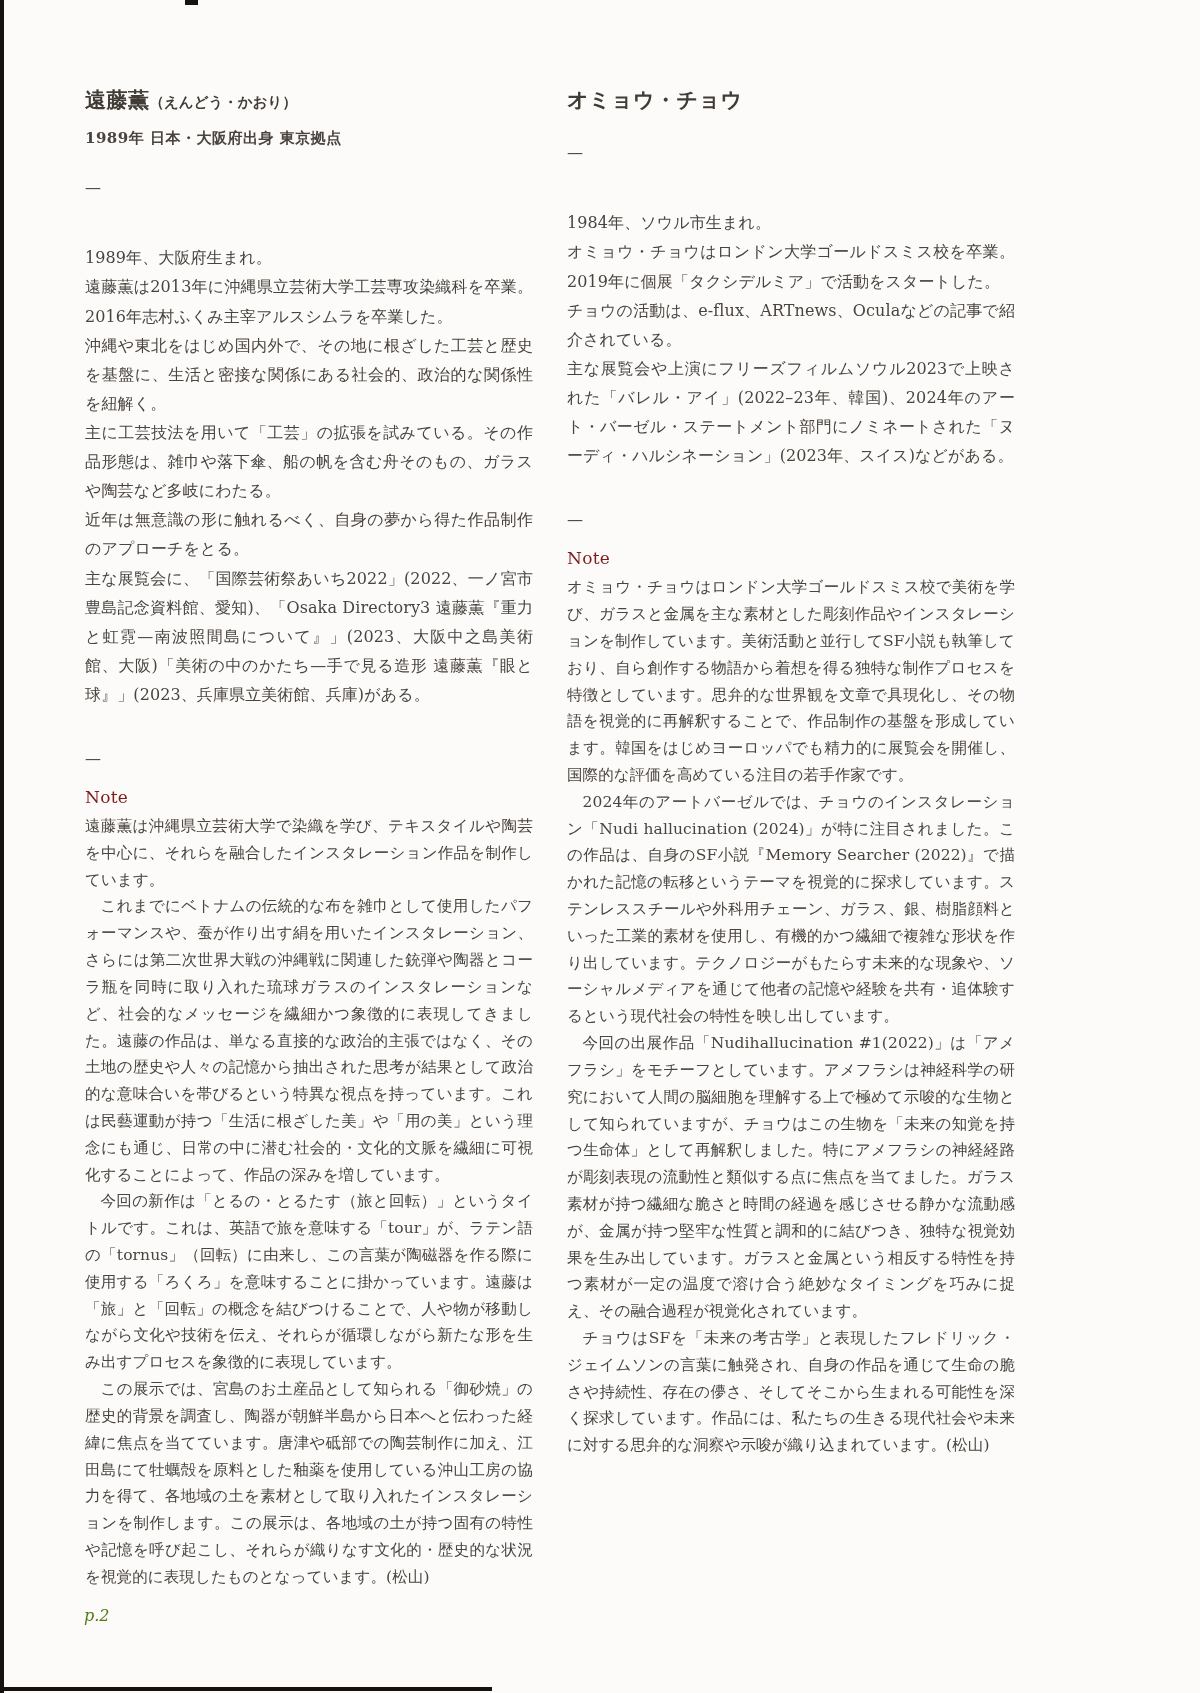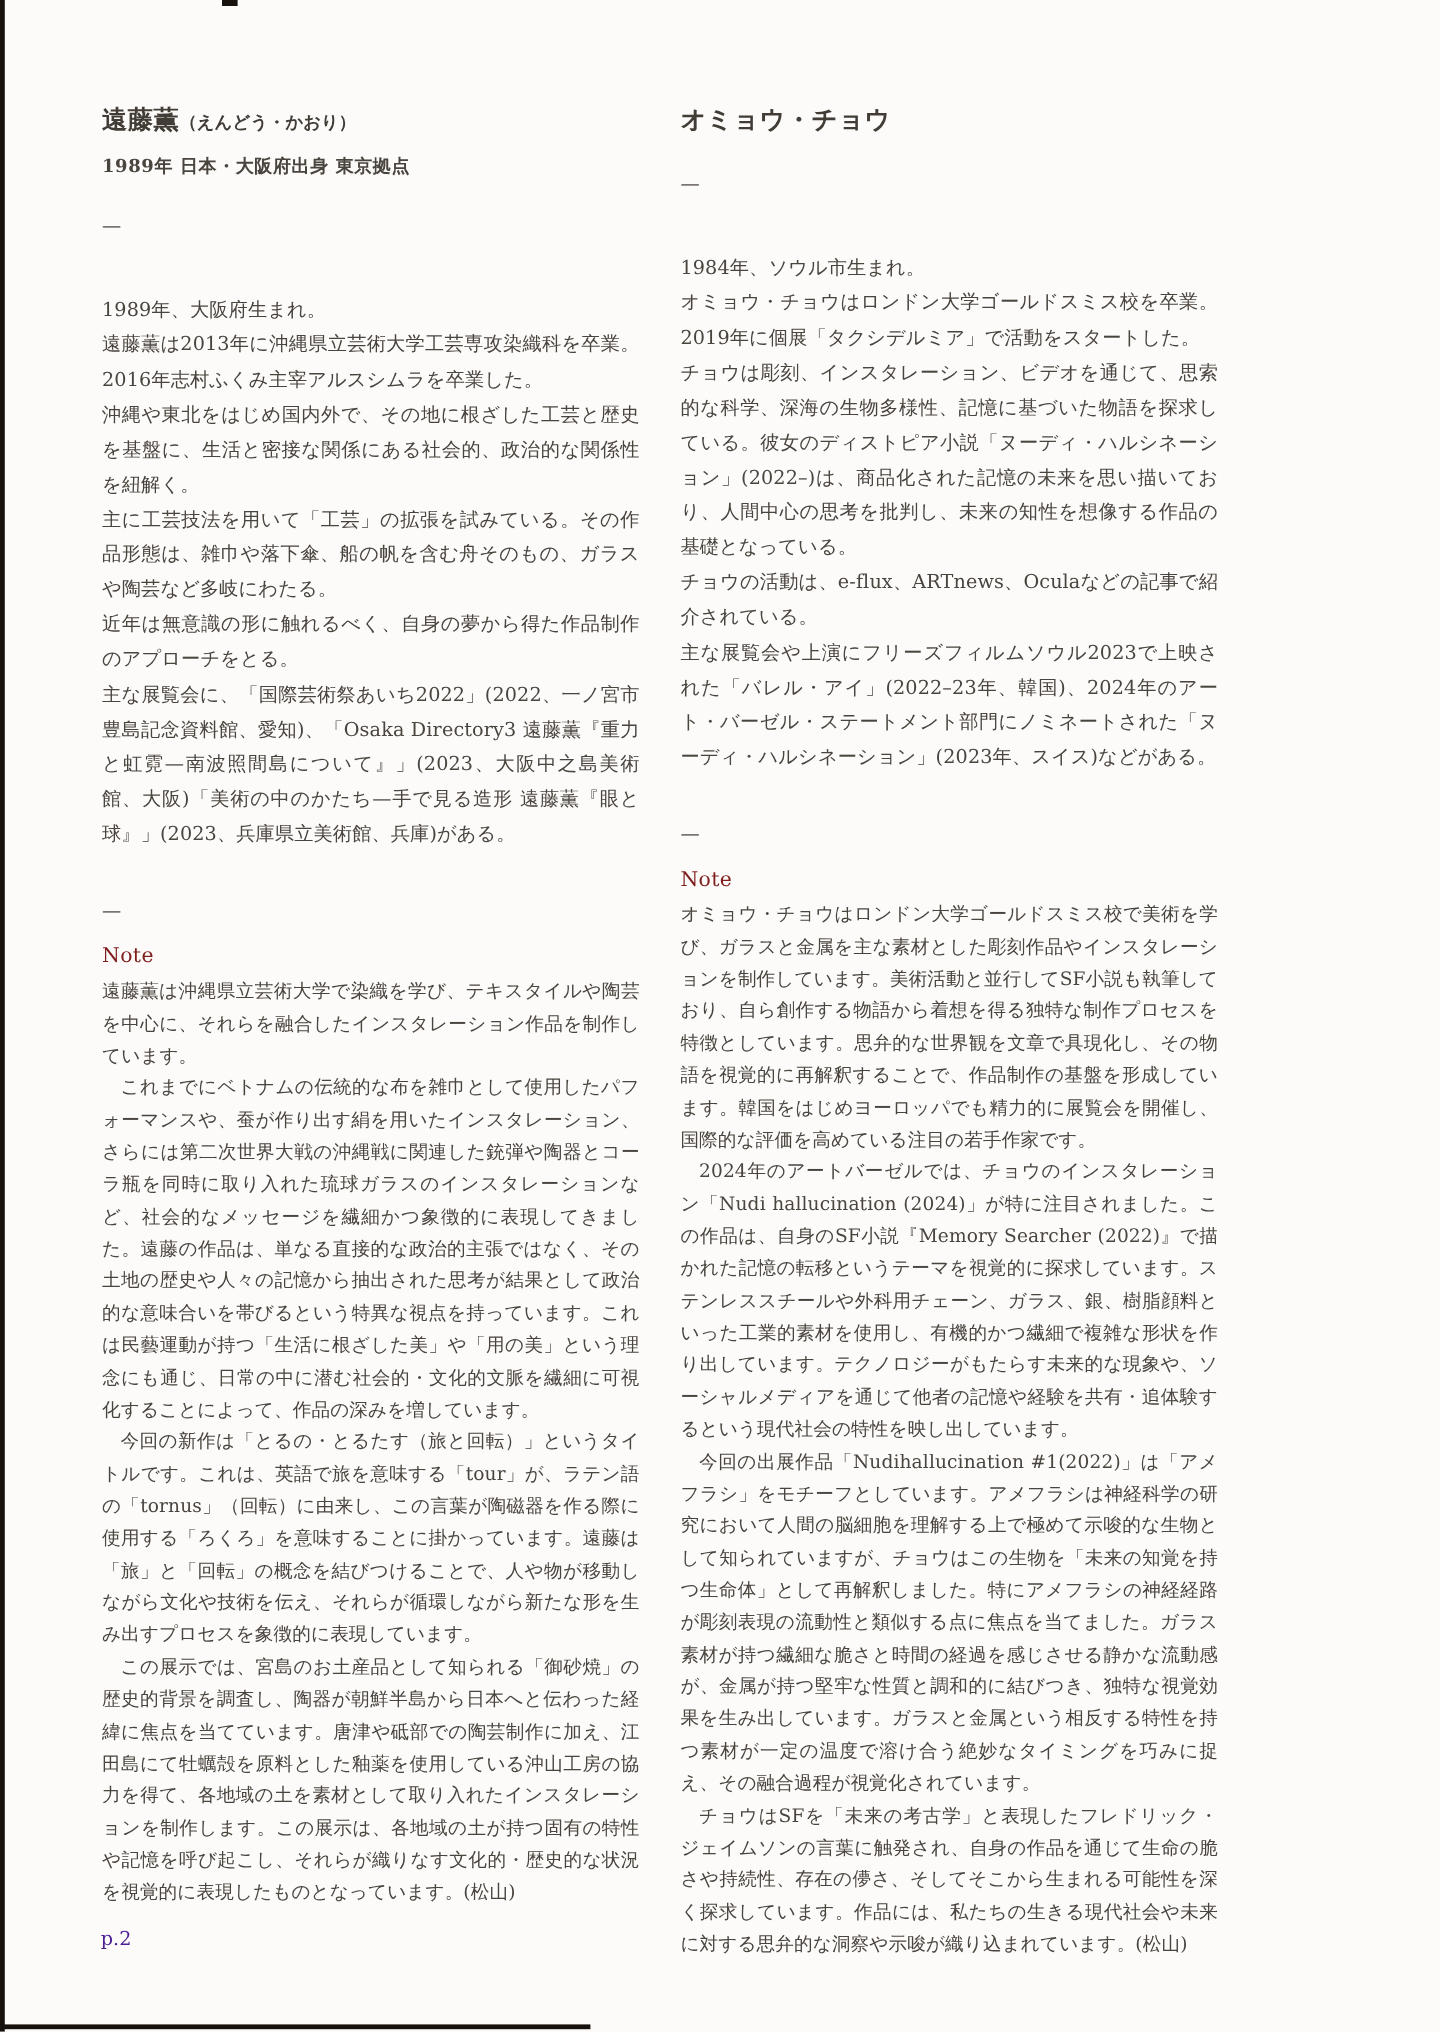--- a/index.html
+++ b/index.html
@@ -99,21 +99,22 @@
     letter-spacing: 0.1px;
   }
   .note-section p + p {
     text-indent: 1em;
   }
   .page-number {
     position: absolute;
     left: 84px;
     top: 1606px;
     font-size: 16px;
-    color: #4c1d95;
+    font-style: italic;
+    color: #4d7c0f;
   }
 </style>
 </head>
 <body>
 
 <div class="scan-edge-left"></div>
 <div class="scan-mark-top"></div>
 <div class="scan-edge-bottom"></div>
 
 <div class="page-content">
@@ -139,21 +140,20 @@
         <p>この展示では、宮島のお土産品として知られる「御砂焼」の歴史的背景を調査し、陶器が朝鮮半島から日本へと伝わった経緯に焦点を当てています。唐津や砥部での陶芸制作に加え、江田島にて牡蠣殻を原料とした釉薬を使用している沖山工房の協力を得て、各地域の土を素材として取り入れたインスタレーションを制作します。この展示は、各地域の土が持つ固有の特性や記憶を呼び起こし、それらが織りなす文化的・歴史的な状況を視覚的に表現したものとなっています。(松山)</p>
       </div>
   </div>
 
   <div class="column">
     <h1 class="artist-name"><span>オミョウ・チョウ</span><span class="reading"></span></h1>
     <div class="divider">—</div>
     <div class="bio-section">
         <p>1984年、ソウル市生まれ。</p>
         <p>オミョウ・チョウはロンドン大学ゴールドスミス校を卒業。2019年に個展「タクシデルミア」で活動をスタートした。</p>
-        <p>チョウは彫刻、インスタレーション、ビデオを通じて、思索的な科学、深海の生物多様性、記憶に基づいた物語を探求している。彼女のディストピア小説「ヌーディ・ハルシネーション」(2022–)は、商品化された記憶の未来を思い描いており、人間中心の思考を批判し、未来の知性を想像する作品の基礎となっている。</p>
         <p>チョウの活動は、e-flux、ARTnews、Oculaなどの記事で紹介されている。</p>
         <p>主な展覧会や上演にフリーズフィルムソウル2023で上映された「バレル・アイ」(2022–23年、韓国)、2024年のアート・バーゼル・ステートメント部門にノミネートされた「ヌーディ・ハルシネーション」(2023年、スイス)などがある。</p>
       </div>
     <div class="divider post-bio-divider">—</div>
     <div class="note-label">Note</div>
     <div class="note-section">
         <p>オミョウ・チョウはロンドン大学ゴールドスミス校で美術を学び、ガラスと金属を主な素材とした彫刻作品やインスタレーションを制作しています。美術活動と並行してSF小説も執筆しており、自ら創作する物語から着想を得る独特な制作プロセスを特徴としています。思弁的な世界観を文章で具現化し、その物語を視覚的に再解釈することで、作品制作の基盤を形成しています。韓国をはじめヨーロッパでも精力的に展覧会を開催し、国際的な評価を高めている注目の若手作家です。</p>
         <p>2024年のアートバーゼルでは、チョウのインスタレーション「Nudi hallucination (2024)」が特に注目されました。この作品は、自身のSF小説『Memory Searcher (2022)』で描かれた記憶の転移というテーマを視覚的に探求しています。ステンレススチールや外科用チェーン、ガラス、銀、樹脂顔料といった工業的素材を使用し、有機的かつ繊細で複雑な形状を作り出しています。テクノロジーがもたらす未来的な現象や、ソーシャルメディアを通じて他者の記憶や経験を共有・追体験するという現代社会の特性を映し出しています。</p>
         <p>今回の出展作品「Nudihallucination #1(2022)」は「アメフラシ」をモチーフとしています。アメフラシは神経科学の研究において人間の脳細胞を理解する上で極めて示唆的な生物として知られていますが、チョウはこの生物を「未来の知覚を持つ生命体」として再解釈しました。特にアメフラシの神経経路が彫刻表現の流動性と類似する点に焦点を当てました。ガラス素材が持つ繊細な脆さと時間の経過を感じさせる静かな流動感が、金属が持つ堅牢な性質と調和的に結びつき、独特な視覚効果を生み出しています。ガラスと金属という相反する特性を持つ素材が一定の温度で溶け合う絶妙なタイミングを巧みに捉え、その融合過程が視覚化されています。</p>
         <p>チョウはSFを「未来の考古学」と表現したフレドリック・ジェイムソンの言葉に触発され、自身の作品を通じて生命の脆さや持続性、存在の儚さ、そしてそこから生まれる可能性を深く探求しています。作品には、私たちの生きる現代社会や未来に対する思弁的な洞察や示唆が織り込まれています。(松山)</p>

